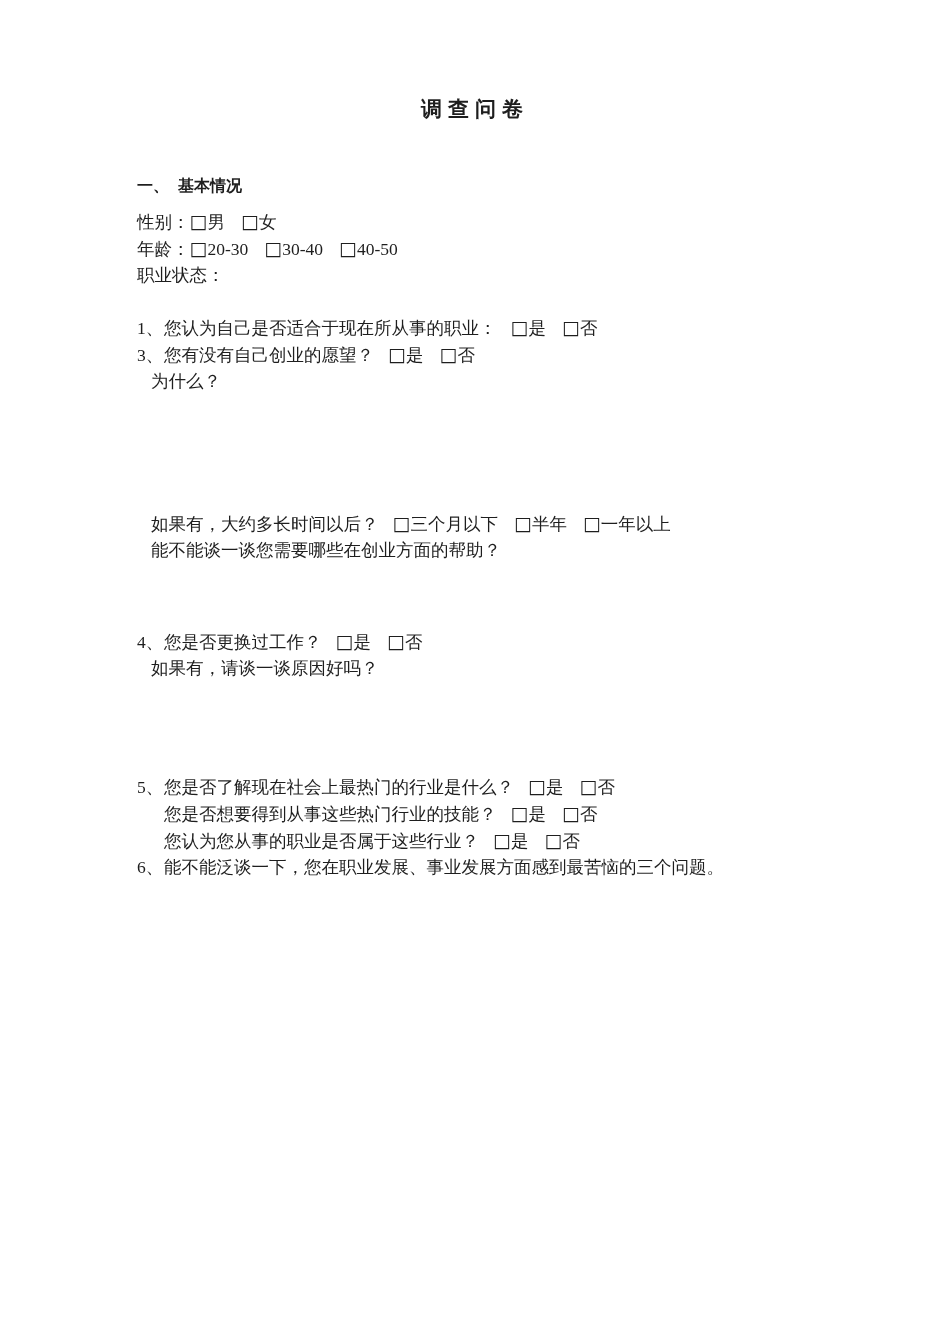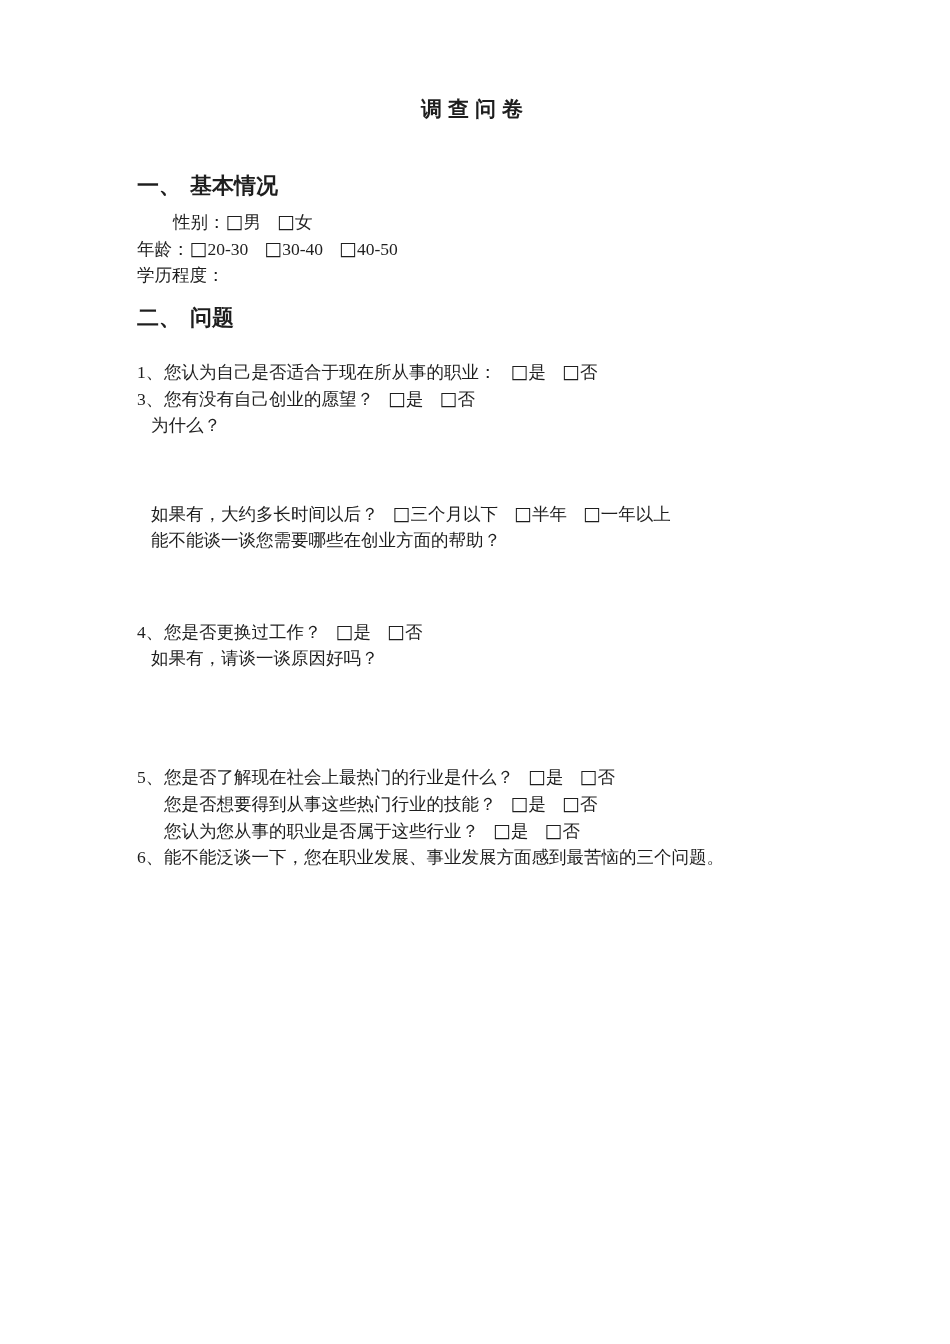--- a/index.html
+++ b/index.html
@@ -20,31 +20,31 @@
     margin: 0 -90px 0 -137px;
     text-align: center;
     font-size: 21px;
     font-weight: bold;
     letter-spacing: 6px;
     line-height: 30px;
     white-space: nowrap;
   }
   .h {
     font-weight: bold;
-    font-size: 22px;
+    font-size: 16px;
     line-height: 28px;
     white-space: nowrap;
   }
   .h .hnum { margin-right: 9px; }
   .h1 { margin-top: 48px; }
   .h2 { margin-top: 16px; }
   .line { line-height: 26px; white-space: nowrap; }
-  .mt8   { margin-top: 8px; margin-left: 36px; }
+  .mt8   { margin-top: 8px; }
   .mt26  { margin-top: 26px; }
-  .mt122 { margin-top: 62px; }
+  .mt122 { margin-top: 116px; }
   .mt145 { margin-top: 65px; }
   .mt149 { margin-top: 92px; }
   .qnum { display: inline-block; min-width: 27px; }
   .ind1 { padding-left: 14px; }
   .ind2 { padding-left: 27px; }
   .cb {
     font-family: "DejaVu Sans", sans-serif;
     font-size: 19px;
   }
   .opt + .opt { margin-left: 16px; }
@@ -64,27 +64,24 @@
   <div class="line mt8">
     <span>性别：</span><span class="opts"><span class="opt"><span class="cb">□</span><span>男</span></span><span class="opt"><span class="cb">□</span><span>女</span></span></span>
   </div>
 
   <div class="line">
     <span>年龄：</span><span class="opts"><span class="opt"><span class="cb">□</span><span>20-30</span></span><span class="opt"><span class="cb">□</span><span>30-40</span></span><span class="opt"><span class="cb">□</span><span>40-50</span></span></span>
   </div>
 
 
   <div class="line">
-    <span>学历程度：</span>
+    <span>职业状态：</span>
   </div>
 
 
-  <div class="h h2">
-    <span class="hnum">二、</span><span>问题</span>
-  </div>
 
   <div class="line mt26">
     <span class="qnum">1、</span><span>您认为自己是否适合于现在所从事的职业：</span><span class="opts gap"><span class="opt"><span class="cb">□</span><span>是</span></span><span class="opt"><span class="cb">□</span><span>否</span></span></span>
   </div>
 
 
   <div class="line">
     <span class="qnum">3、</span><span>您有没有自己创业的愿望？</span><span class="opts gap"><span class="opt"><span class="cb">□</span><span>是</span></span><span class="opt"><span class="cb">□</span><span>否</span></span></span>
   </div>
 

